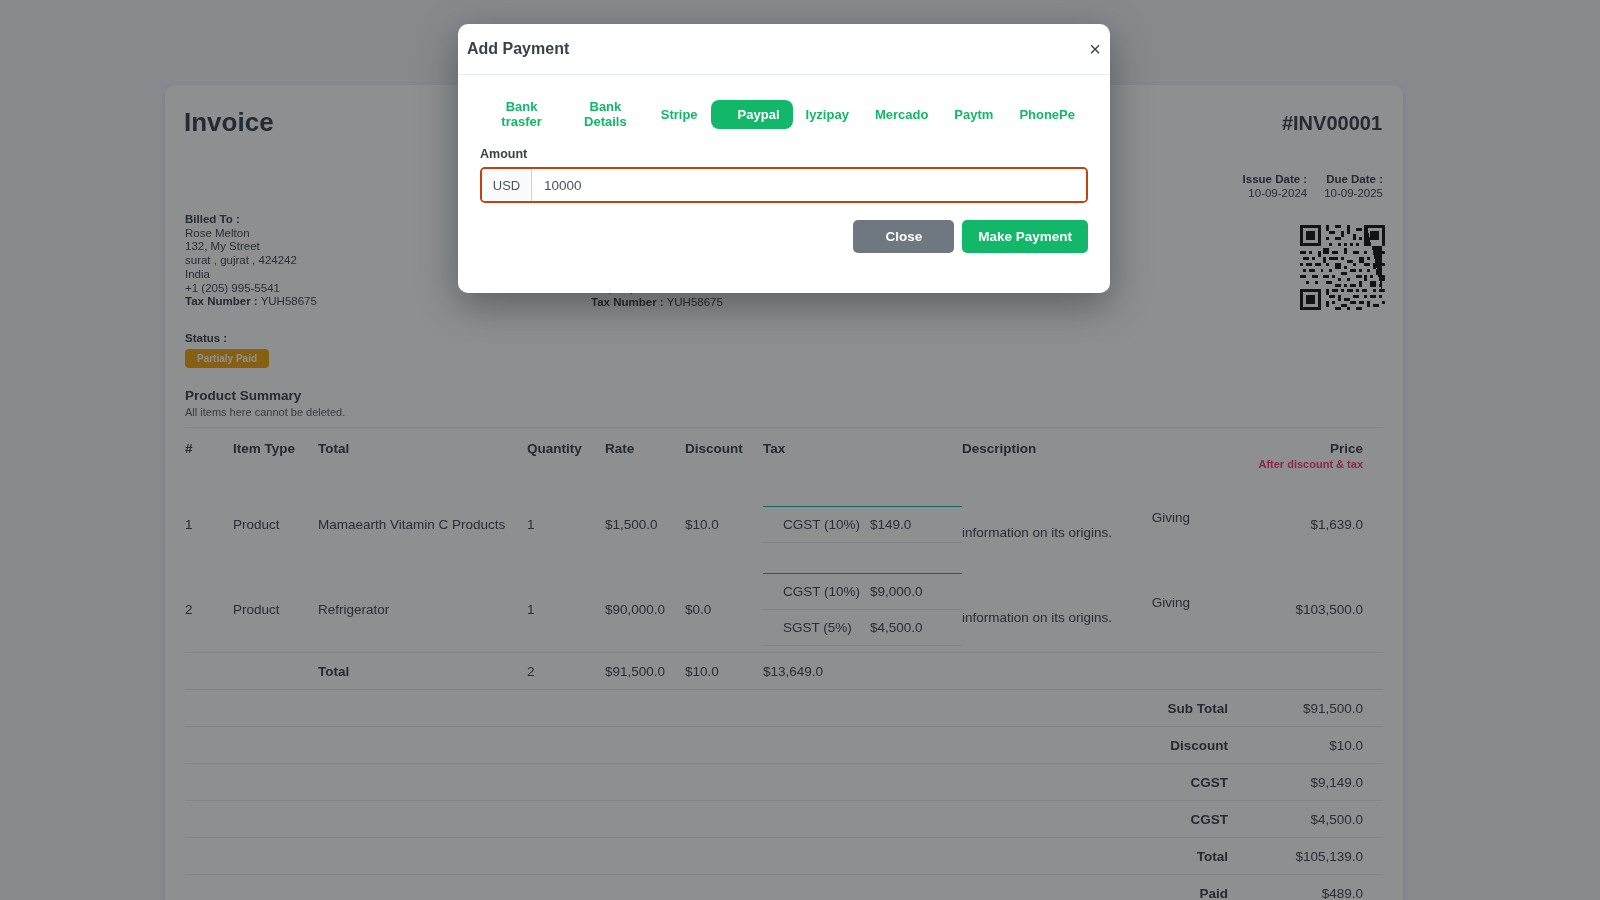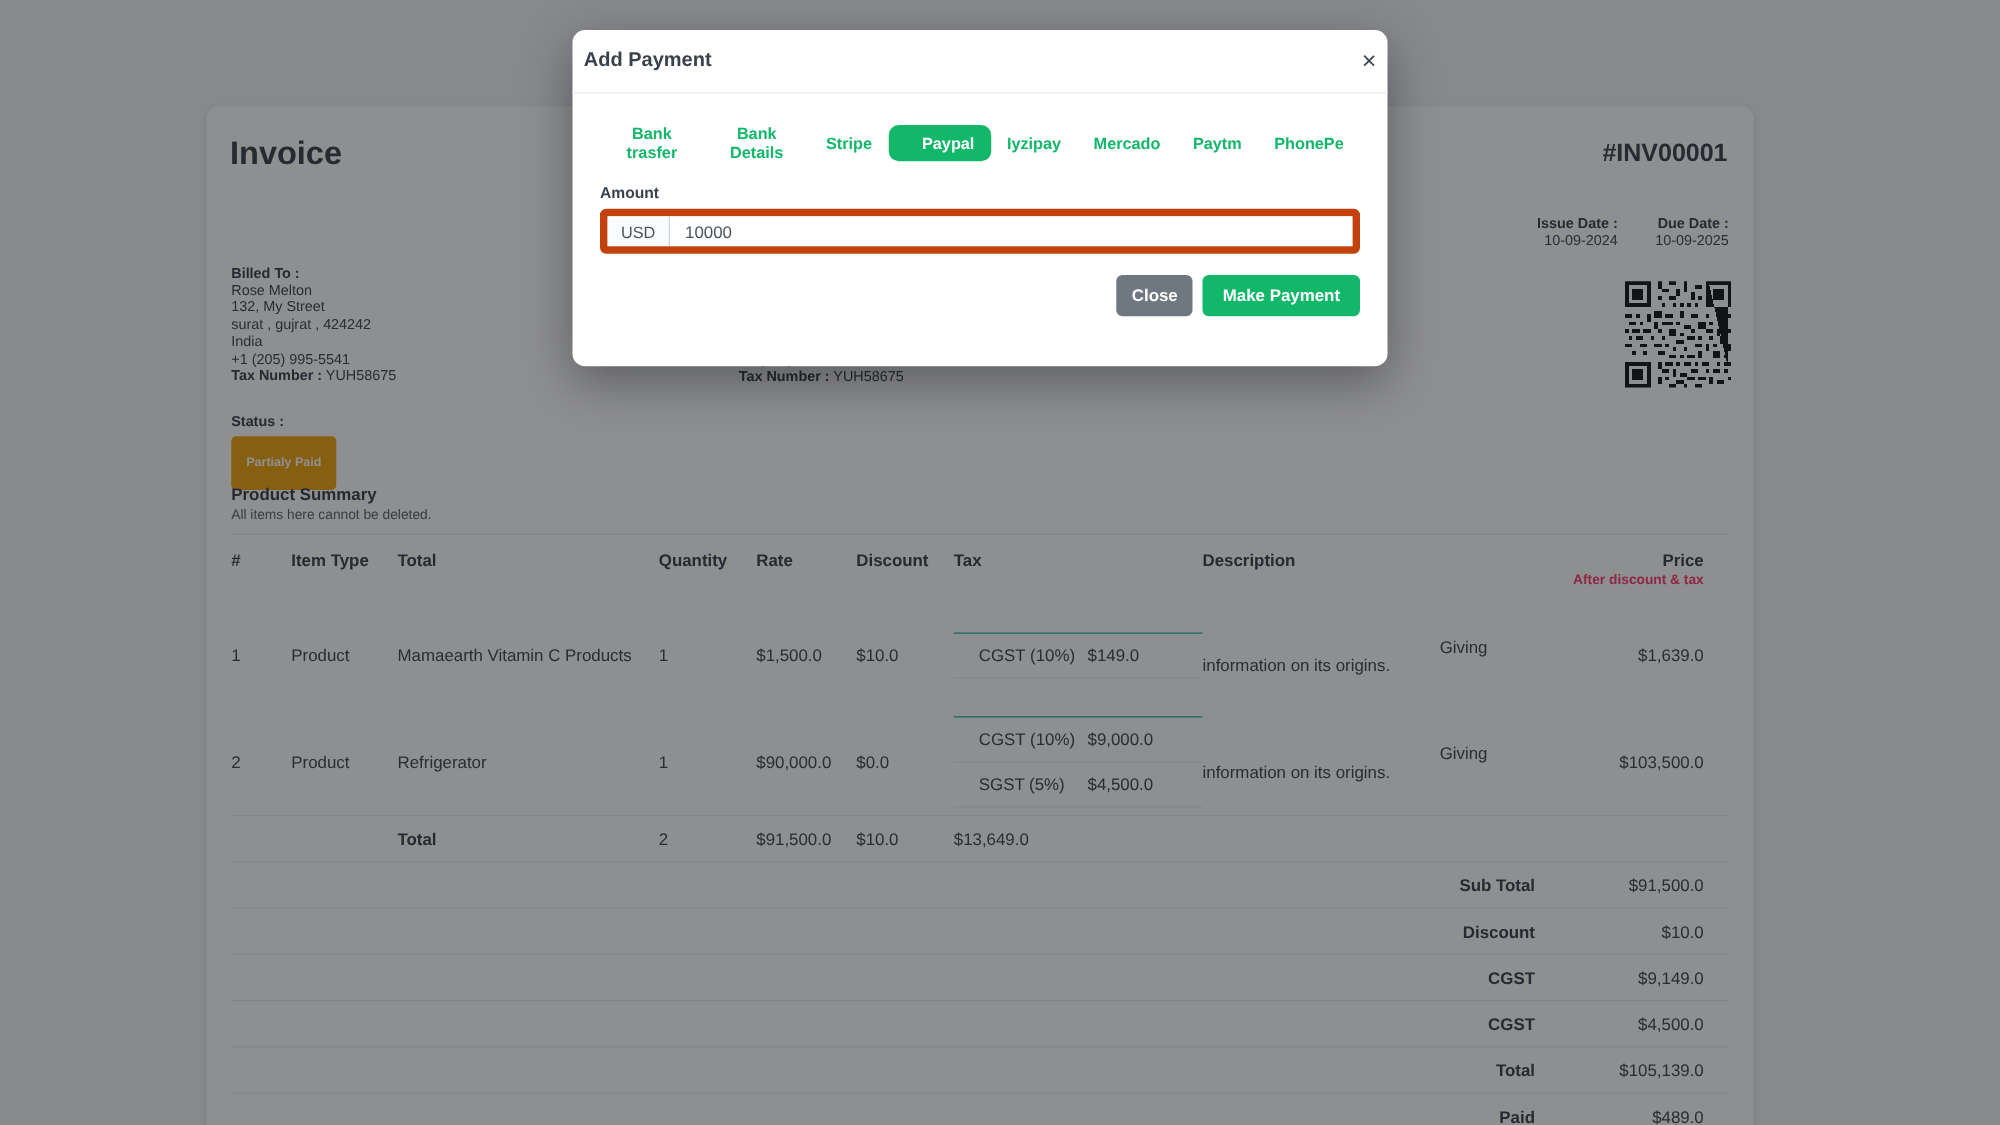--- a/index.html
+++ b/index.html
@@ -16,33 +16,33 @@
     color:#fff; border:none; border-radius:5px; font-size:13px; font-weight:600;
     padding:6px 11px; cursor:pointer; font-family:inherit; }
   .btn-ic svg { display:block; }
 
   .card { position:absolute; left:165px; top:85px; width:1238px; height:1000px;
     background:#ffffff; border-radius:10px; box-shadow:0 2px 6px rgba(40,40,60,.08); }
 
   .invoice-heading { position:absolute; left:19px; top:22px; font-size:26px; font-weight:700; color:#39424b; }
   .invoice-number  { position:absolute; right:21px; top:27px; font-size:20px; font-weight:700; color:#39424b; }
 
-  .dates { position:absolute; right:20px; top:88px; display:flex; gap:30px; font-size:11.5px; }
+  .dates { position:absolute; right:20px; top:88px; display:flex; gap:17px; font-size:11.5px; }
   .date-col { text-align:right; }
   .date-label { font-weight:700; color:#39424b; margin-bottom:2px; }
 
   .billed { position:absolute; left:20px; top:128px; font-size:11.5px; line-height:13.7px; }
   .shipped-partial { position:absolute; left:426px; top:197px; font-size:11.5px; line-height:13.7px; }
   .b { font-weight:700; color:#39424b; }
 
   .qr { position:absolute; right:18px; top:140px; width:85px; height:85px; }
 
   .status-wrap { position:absolute; left:20px; top:247px; font-size:11.5px; }
   .status-badge { display:inline-block; margin-top:5px; background:var(--warning-badge,#f2a50c);
-    color:#fff; font-size:10px; font-weight:600; padding:16px 12px; border-radius:4px; }
+    color:#fff; font-size:10px; font-weight:600; padding:4px 12px; border-radius:4px; }
 
   .content { position:absolute; left:20px; right:20px; top:303px; }
   .ps-title { font-size:13.5px; font-weight:600; color:#39424b; }
   .ps-subtitle { font-size:11px; color:#5b656e; margin-top:3px; padding-bottom:9px;
     border-bottom:1px solid #ededef; }
 
   .grid-row { display:grid;
     grid-template-columns:48px 85px 209px 78px 80px 78px 199px 238px 1fr;
     align-items:center; font-size:13.5px; }
   .thead { font-weight:700; color:#39424b; padding-top:13px; padding-bottom:12px; align-items:start; }
@@ -73,29 +73,29 @@
     padding:15px 9px; border-bottom:1px solid #e9ecef; }
   .modal-title { font-size:16px; font-weight:700; color:#39424b; }
   .modal-close { font-size:20px; line-height:1; color:#3c4650; background:none; border:none;
     cursor:pointer; font-family:inherit; }
   .modal-body { padding:17px 22px 40px; }
   .tabs { display:flex; align-items:center; }
   .tab { font-size:13px; font-weight:600; color:var(--accent-green,#12b76a); padding:7px 13px;
     border-radius:8px; background:transparent; border:none; cursor:pointer; font-family:inherit; }
   .tab.active { background:var(--accent-green,#12b76a); color:#fff;padding-left:27px; }
   .amount-label { margin-top:11px; font-size:12.5px; font-weight:700; color:#39424b; }
-  .input-group { display:flex; margin-top:6px; height:36px; border:6px solid #c2410c;
+  .input-group { display:flex; margin-top:6px; height:36px; border:2px solid #c2410c;
     border-radius:5px; overflow:hidden; }
   .currency-addon { width:50px; display:flex; align-items:center; justify-content:center;
     background:#fafbfc; border-right:1px solid #ced4da; font-size:13px; color:#4a545c; }
   .amount-input { flex:1; border:none; outline:none; font-size:13.5px; color:#4a545c;
     padding:0 12px; font-family:inherit; }
   .modal-footer { display:flex; justify-content:flex-end; gap:8px; margin-top:17px; }
   .btn-gray { background:var(--gray-button,#6f7780); color:#fff; border:none; border-radius:5px;
-    font-size:13.5px; font-weight:600; padding:9px 12px; cursor:pointer; font-family:inherit; }
+    font-size:13.5px; font-weight:600; padding:9px 32px; cursor:pointer; font-family:inherit; }
   .btn-pay { background:var(--accent-green,#12b76a); color:#fff; border:none; border-radius:5px;
     font-size:13.5px; font-weight:600; padding:9px 16px; cursor:pointer; font-family:inherit; }
 </style>
 </head>
 <body>
 
 <div class="page">
 
 
   <div class="card">

